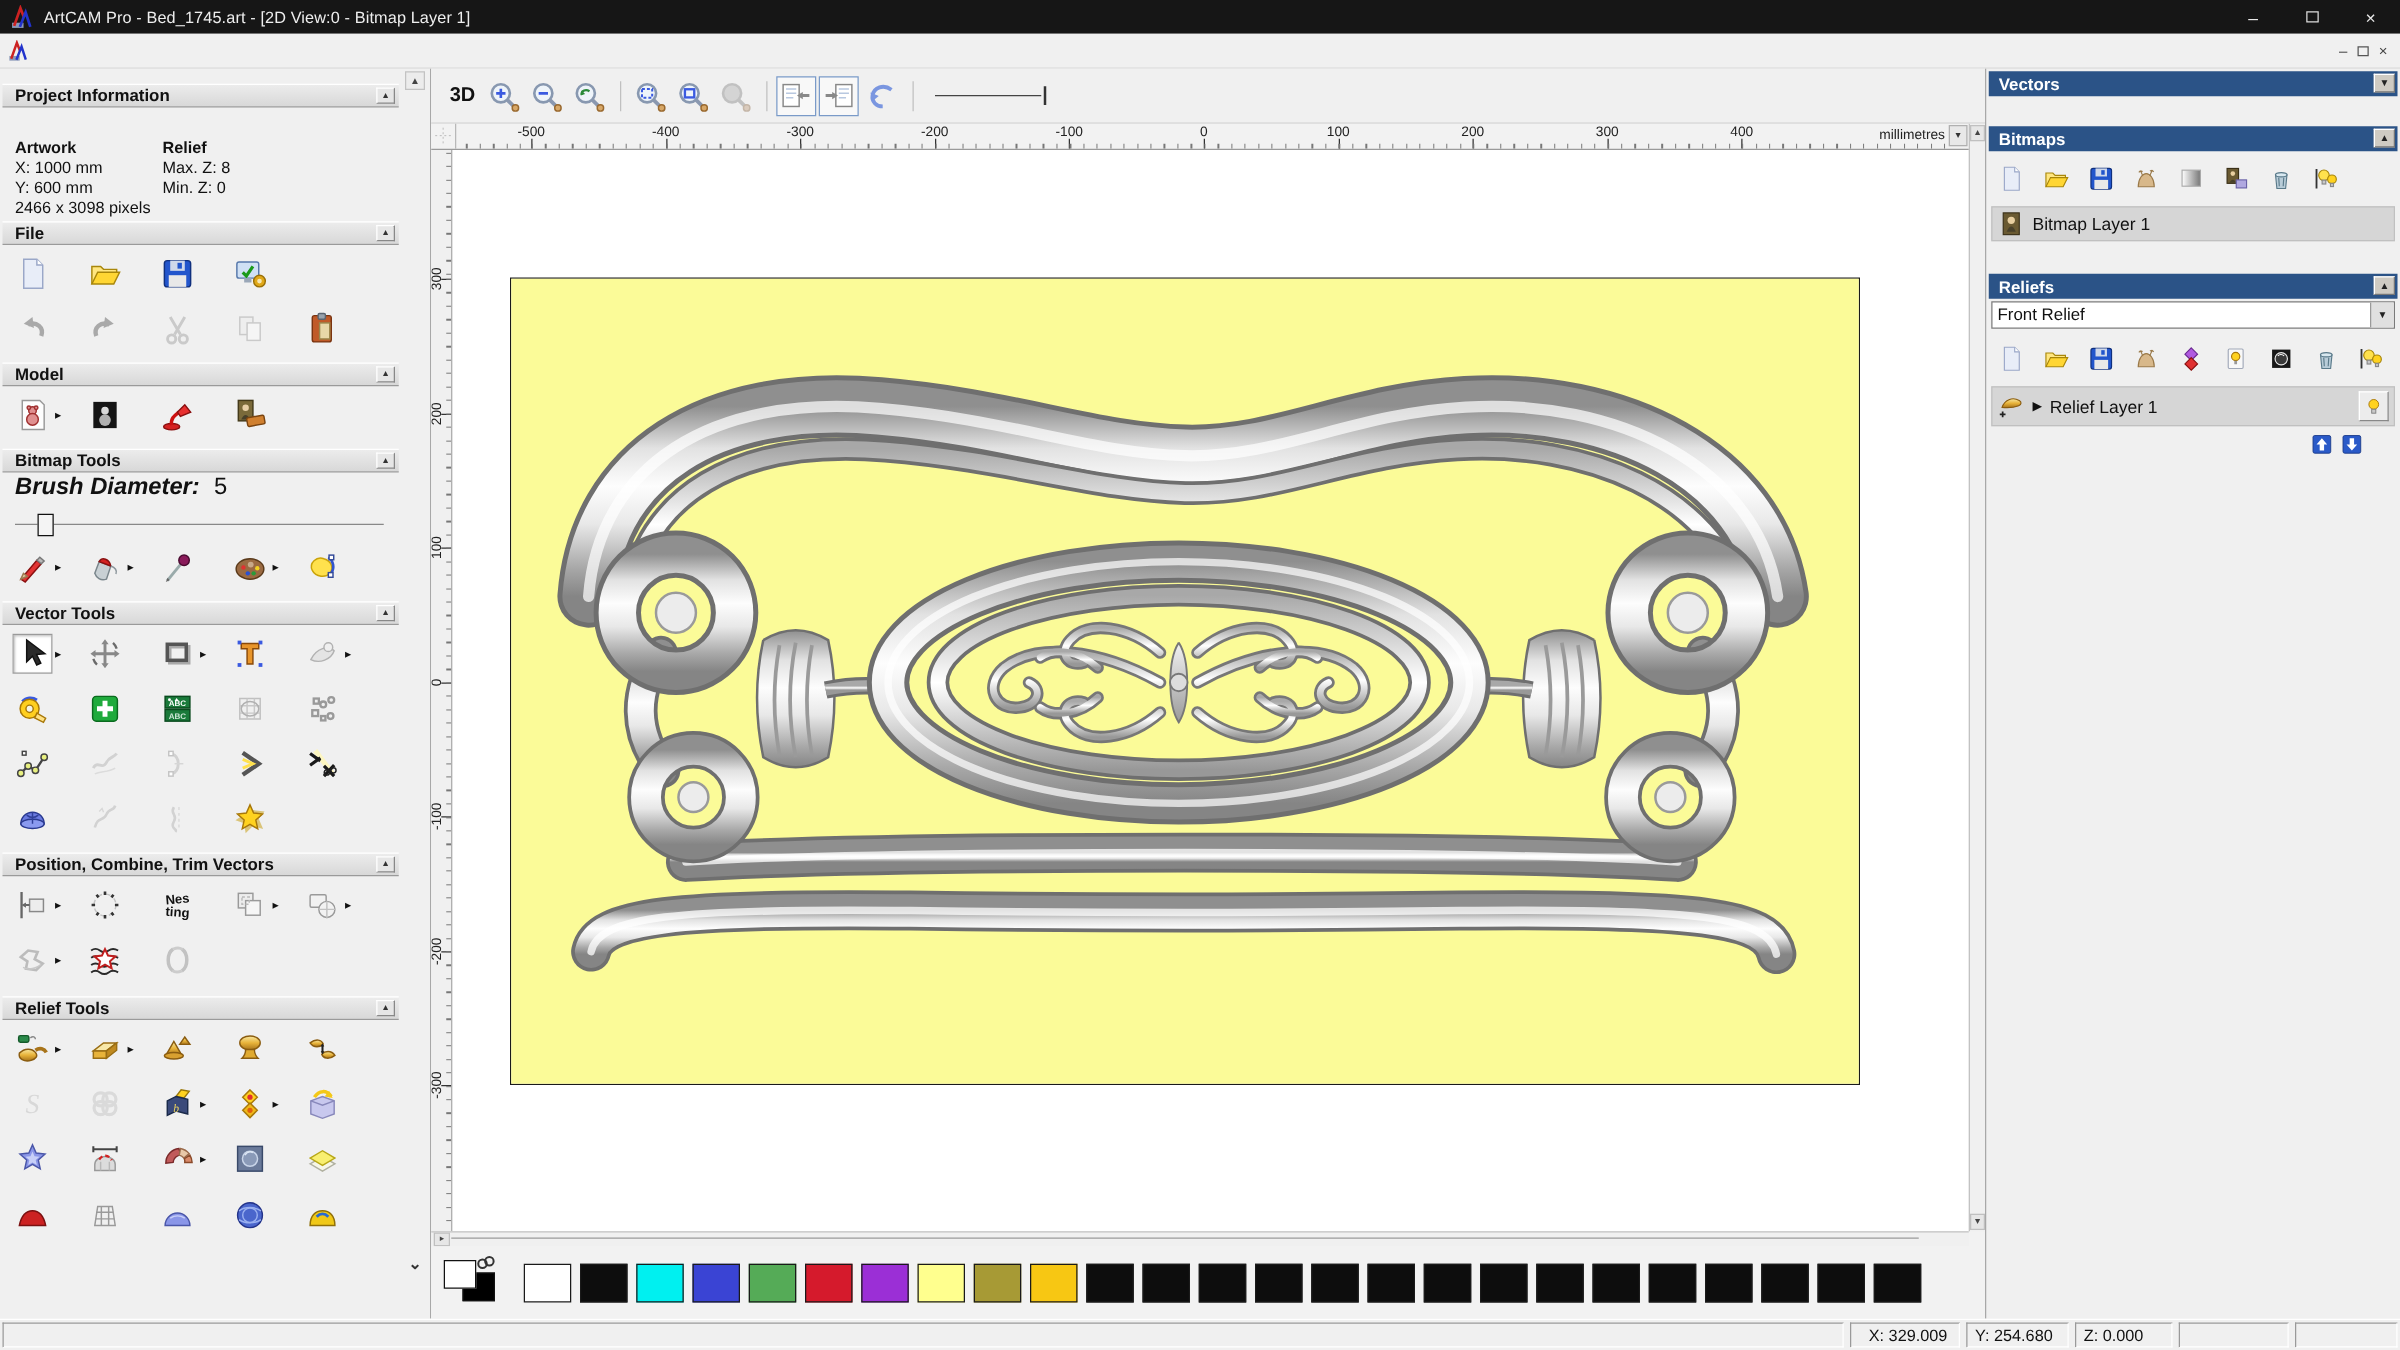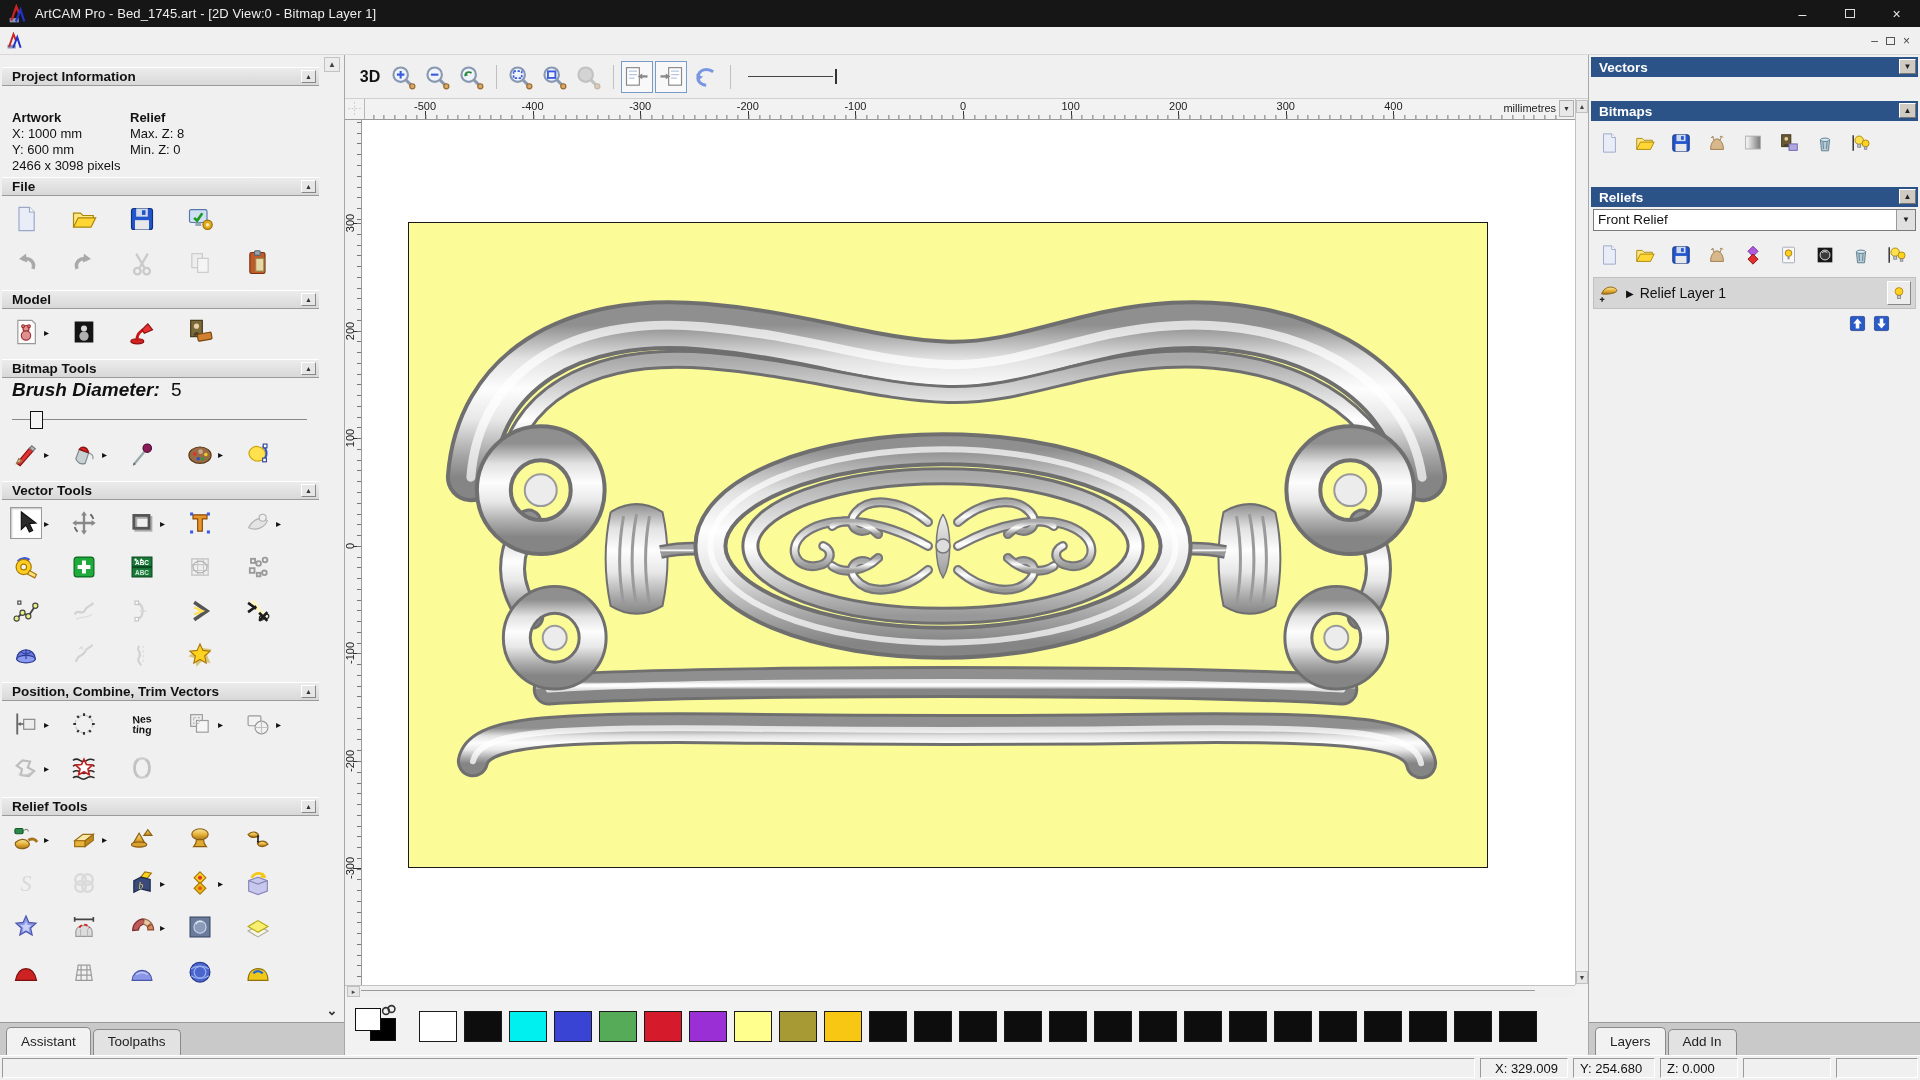--- a/index.html
+++ b/index.html
@@ -1166,24 +1166,20 @@
               <use href="#s-wave-yellow"></use>
             </svg>
           </span>
         </span>
       </div>
   </div>
   <div class="lp-scroll">
     <span class="sbtn">▲</span>
     <span class="sbtn dn">⌄</span>
   </div>
-  <div class="tabbar">
-      <span class="tab act">Assistant</span>
-      <span class="tab">Toolpaths</span>
-    </div>
 </div>
 
 <div class="canvascol">
   <div class="ctoolbar">
       <span class="slot">
         <span class="tool ttext">3D</span>
       </span>
       <span class="slot">
         <span class="tool">
           <svg viewBox="0 0 24 24" class="ig">
@@ -1497,20 +1493,26 @@
         </span>
       </span>
       <span class="slot">
         <span class="tool">
           <svg viewBox="0 0 24 24" class="ig">
             <use href="#s-toggle-all-visibility"></use>
           </svg>
         </span>
       </span>
     </div>
+  <div class="layer-row">
+    <svg class="lic">
+        <use href="#s-mona-thumb"></use>
+      </svg>
+    <span>Bitmap Layer 1</span>
+  </div>
   <div style="height:22px;"></div>
   <div class="rp-h">
     <span>Reliefs</span>
     <span class="collapse">▲</span>
   </div>
   <div class="dropdown">
     <span class="val">Front Relief</span>
     <span class="db">▼</span>
   </div>
   <div class="rp-tools">
@@ -1593,24 +1595,20 @@
   <div class="updown">
     <svg viewBox="0 0 24 24">
         <rect x="2" y="2" width="20" height="20" rx="2" fill="#2a5ac8" stroke="#1a3a88"></rect>
         <path d="M12 5l6 7h-3.5v7h-5v-7H6z" fill="#fff"></path>
       </svg>
     <svg viewBox="0 0 24 24">
         <rect x="2" y="2" width="20" height="20" rx="2" fill="#2a5ac8" stroke="#1a3a88"></rect>
         <path d="M12 19l-6-7h3.5V5h5v7H18z" fill="#fff"></path>
       </svg>
   </div>
-  <div class="tabbar">
-      <span class="tab act">Layers</span>
-      <span class="tab">Add In</span>
-    </div>
 </div>
 
 <div class="statusbar">
   <span class="sb-cell sb-long"></span>
   <span class="sb-cell sb-x">X: 329.009</span>
   <span class="sb-cell sb-y">Y: 254.680</span>
   <span class="sb-cell sb-z">Z: 0.000</span>
   <span class="sb-cell sb-e1"></span>
   <span class="sb-cell sb-e2"></span>
 </div>

